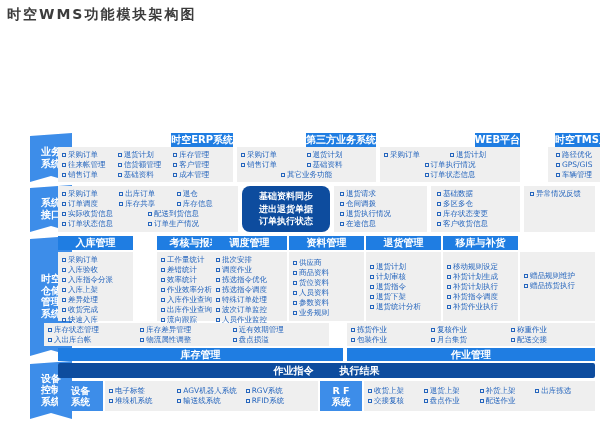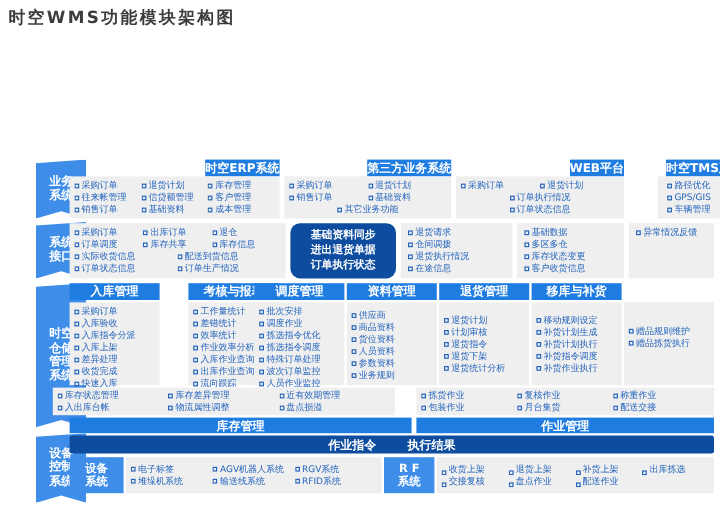--- a/index.html
+++ b/index.html
@@ -58,21 +58,21 @@
   .cmdbar{left:58px;top:363px;width:537px;height:15px;background:var(--navy);color:#fff;font-size:10px;font-weight:bold;
     display:flex;align-items:center;justify-content:center;gap:26px;border-radius:2px;}
   
   .lblbox{background:var(--lightblue);color:#fff;font-size:9.5px;line-height:11px;font-weight:bold;
     display:flex;align-items:center;justify-content:center;text-align:center;white-space:pre-line;}
   .devlbl{left:58px;top:381px;width:45px;height:30px;}
   .devbox{left:105px;top:381px;width:213px;height:30px;}
   .devbox .item{width:33.33%;}
   .rflbl{left:320px;top:381px;width:42px;height:30px;}
   .rfbox{left:364px;top:381px;width:231px;height:30px;}
-  .rfbox .item{width:25%;align-items:flex-end;}
+  .rfbox .item{width:25%;}
 </style>
 </head>
 <body>
 
 <div class="canvas">
 
   <div class="abs title">时空WMS功能模块架构图</div>
 
   <div class="abs ribbon r1">业务
 系统</div>

